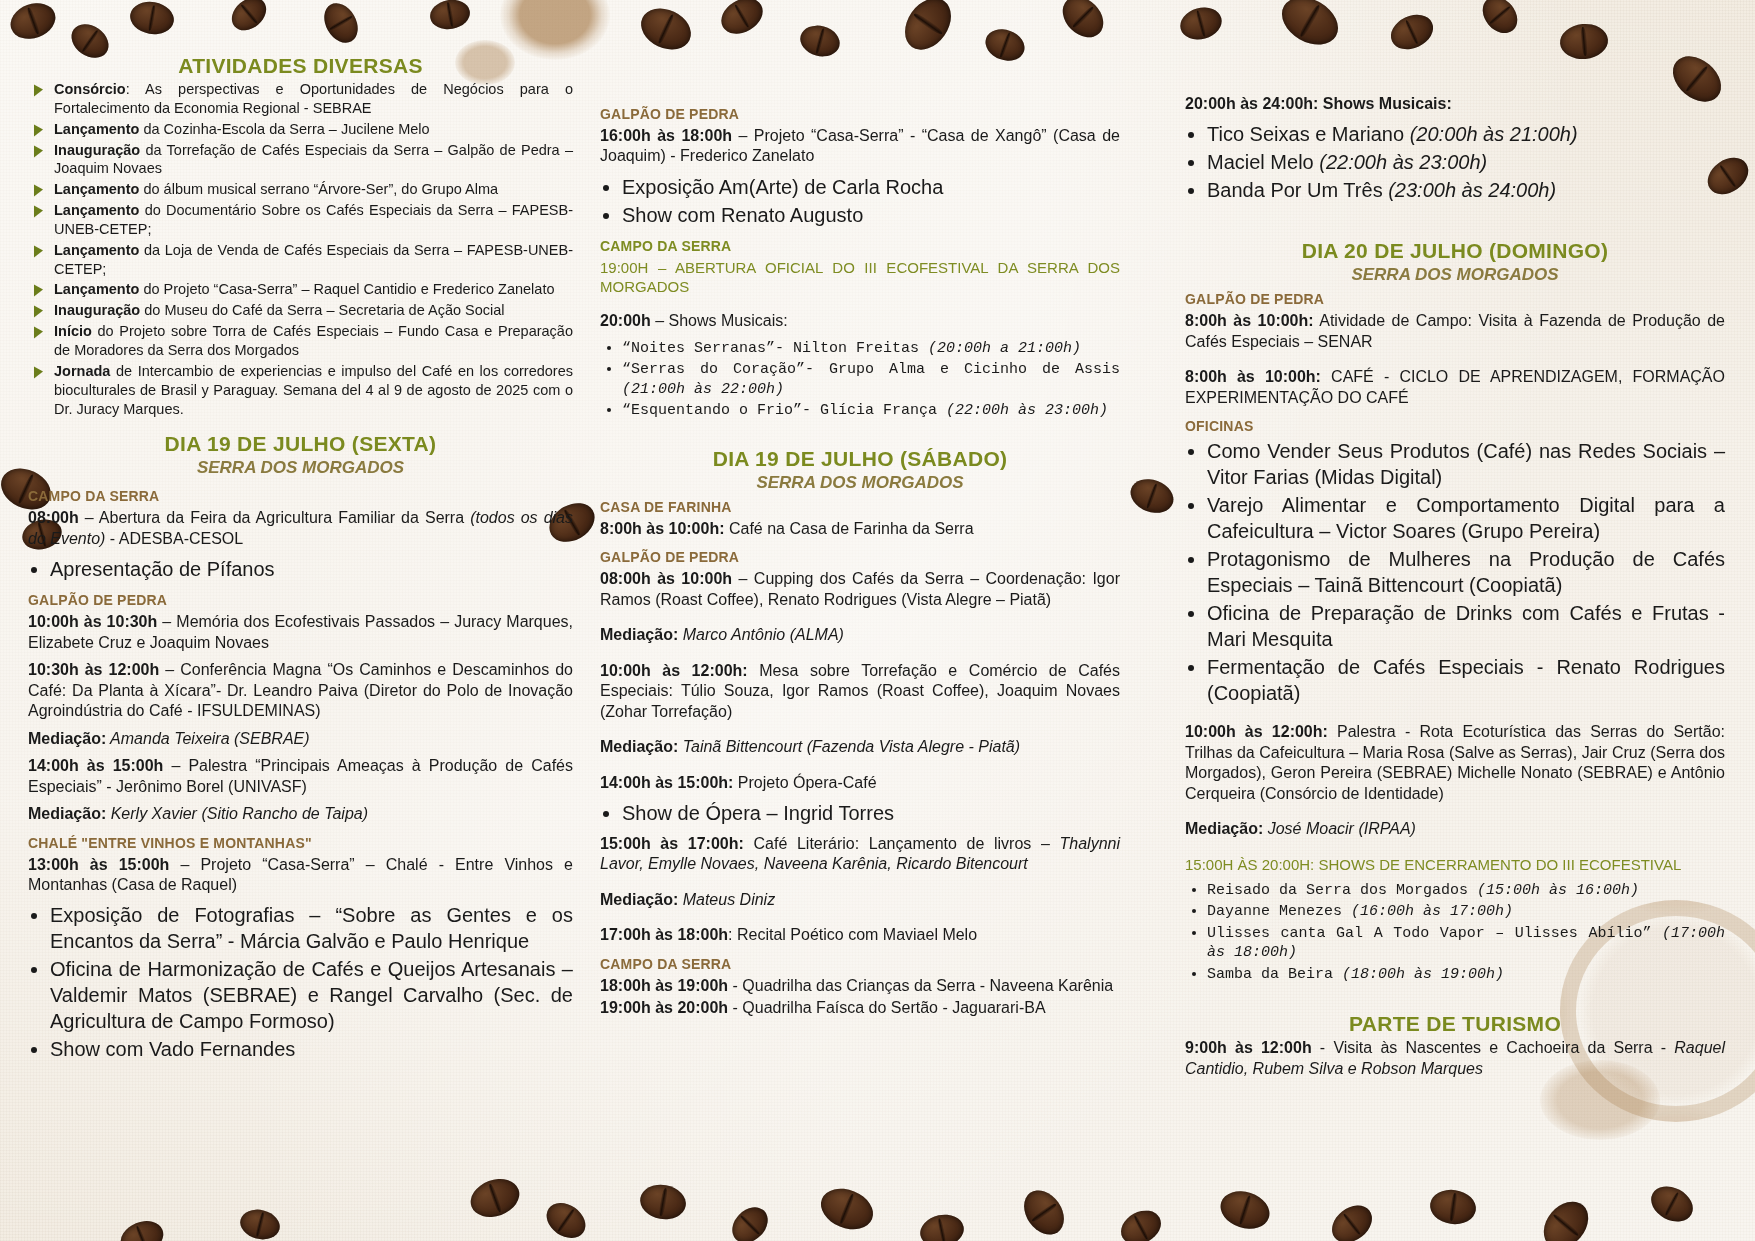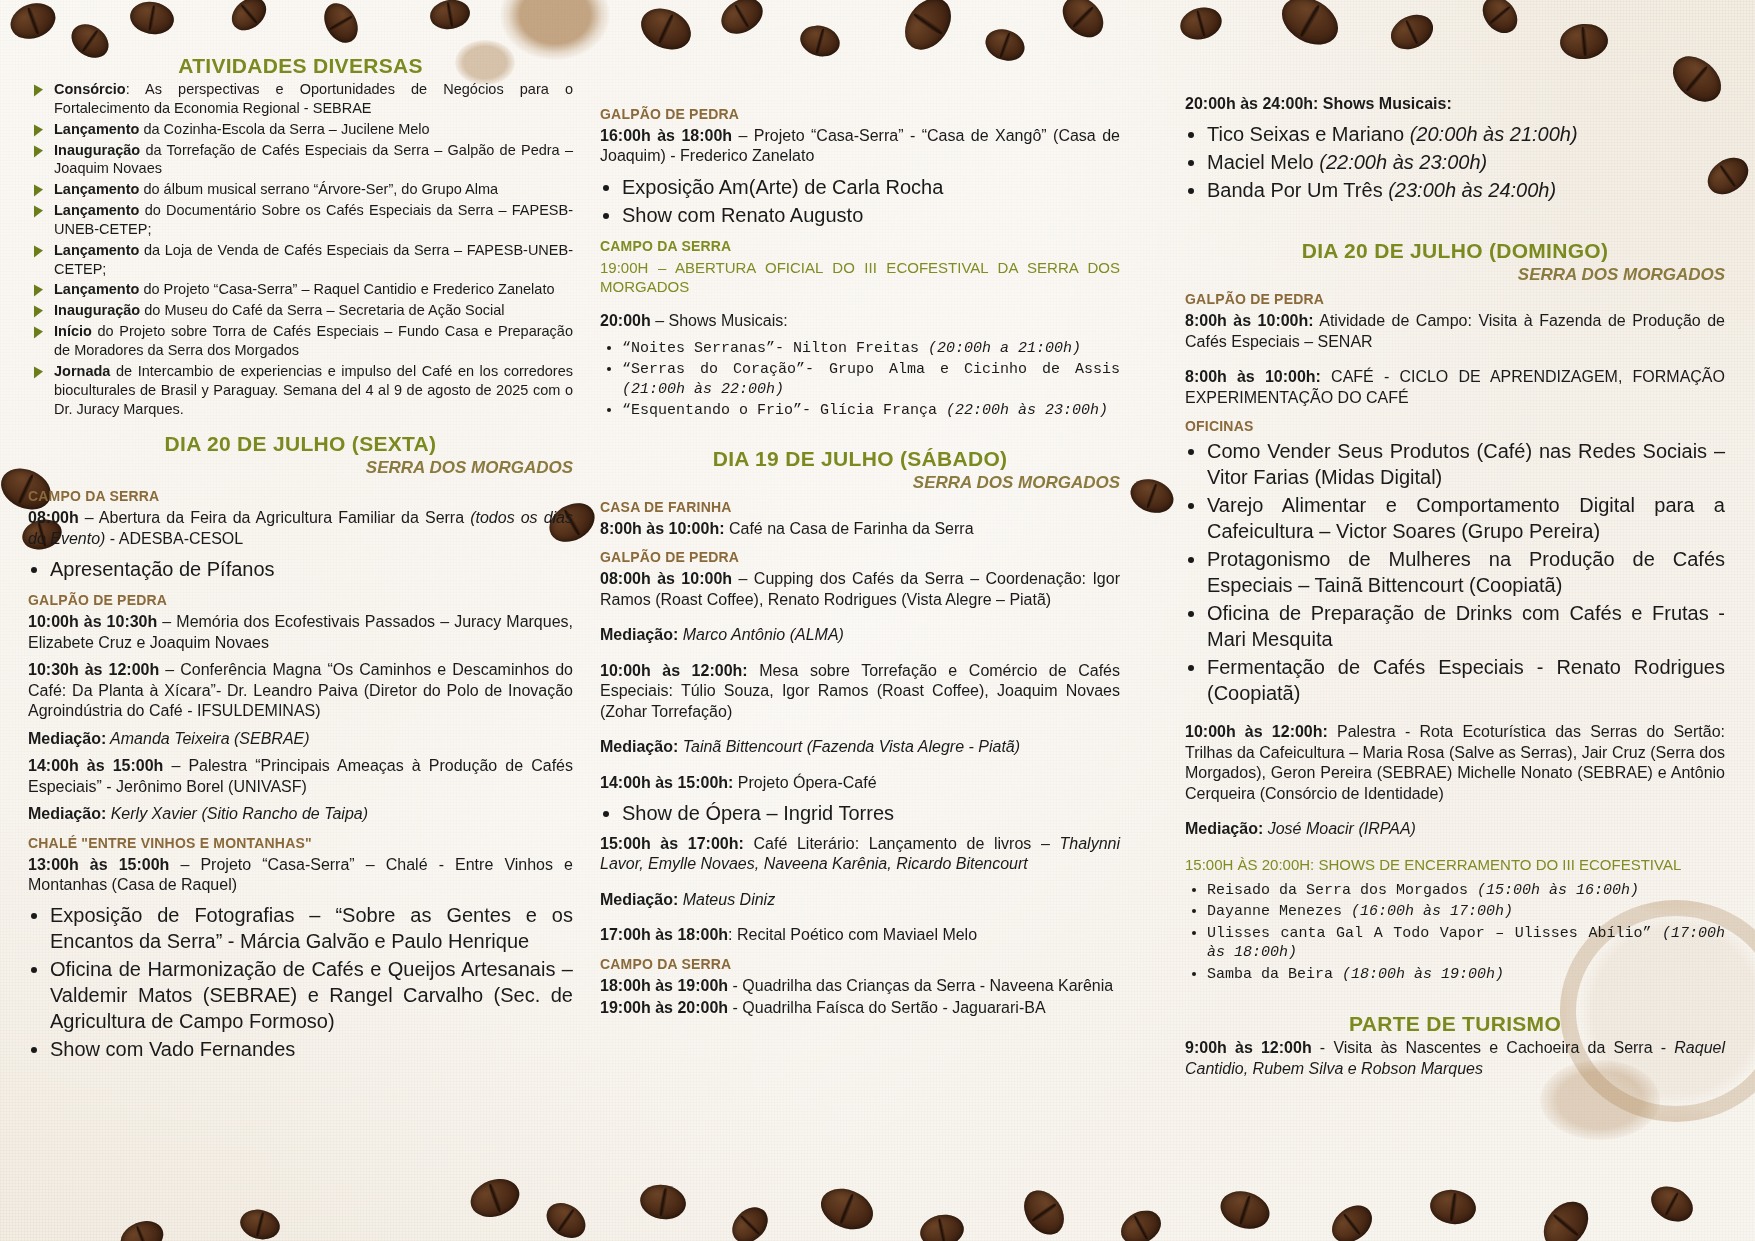--- a/index.html
+++ b/index.html
@@ -42,21 +42,21 @@
   .col1{left:28px;width:545px;}
   .col2{left:600px;width:520px;}
   .col3{left:1185px;width:540px;}
 
   h2.head{
     font-size:21px;letter-spacing:.3px;font-weight:bold;color:#7b8a1f;
     text-align:center;margin:0 0 2px 0;
   }
   .head-olive{color:#7e8c22;}
   .sub-ital{
-    text-align:right;font-style:italic;font-size:17px;color:#8a7a3f;font-weight:bold;margin:0 0 6px 0;
+    text-align:center;font-style:italic;font-size:17px;color:#8a7a3f;font-weight:bold;margin:0 0 6px 0;
   }
   h3.sec{
     font-size:14px;font-weight:bold;color:#8a6a3a;margin:10px 0 4px 0;letter-spacing:.2px;
   }
   h3.sec.olive{color:#7e8c22;}
   p{margin:0 0 7px 0;font-size:16px;line-height:1.28;text-align:justify;}
   p.nojust{text-align:left;}
   b{font-weight:bold;text-align:right;}
   i{font-style:italic;}
   ul{margin:2px 0 8px 22px;padding:0;}
@@ -136,21 +136,21 @@
         <li><b>Inauguração</b><span> da Torrefação de Cafés Especiais da Serra – Galpão de Pedra – Joaquim Novaes</span></li>
         <li><b>Lançamento</b><span> do álbum musical serrano  “Árvore-Ser”, do Grupo Alma</span></li>
         <li><b>Lançamento</b><span> do Documentário Sobre os Cafés Especiais da Serra – FAPESB-UNEB-CETEP;</span></li>
         <li><b>Lançamento</b><span> da Loja de Venda de Cafés Especiais da Serra – FAPESB-UNEB-CETEP;</span></li>
         <li><b>Lançamento</b><span> do Projeto “Casa-Serra” – Raquel Cantidio e Frederico Zanelato</span></li>
         <li><b>Inauguração</b><span> do Museu do Café da Serra – Secretaria de Ação Social</span></li>
         <li><b>Início</b><span> do Projeto sobre Torra de Cafés Especiais – Fundo Casa e Preparação de Moradores da Serra dos Morgados</span></li>
         <li><b>Jornada</b><span> de Intercambio de experiencias e impulso del Café en los corredores bioculturales de Brasil y Paraguay. Semana del 4 al 9 de agosto de 2025 com o Dr. Juracy Marques.</span></li>
       </ul>
 
-      <h2 class="head head-olive" style="margin-top:14px">DIA 20 DE JULHO (SEXTA)</h2>
+      <h2 class="head head-olive" style="margin-top:14px">DIA 19 DE JULHO (SEXTA)</h2>
       <div class="sub-ital">SERRA DOS MORGADOS</div>
 
       <h3 class="sec">CAMPO DA SERRA</h3>
       <p><b>08:00h</b><span> – Abertura da Feira da Agricultura Familiar da Serra </span><i>(todos os dias do Evento)</i><span> - ADESBA-CESOL</span></p>
       <ul class="disc">
         <li>Apresentação de Pífanos</li>
       </ul>
 
       <h3 class="sec">GALPÃO DE PEDRA</h3>
       <p><b>10:00h às 10:30h</b><span> – Memória dos Ecofestivais Passados – Juracy Marques, Elizabete Cruz e Joaquim Novaes</span></p>

